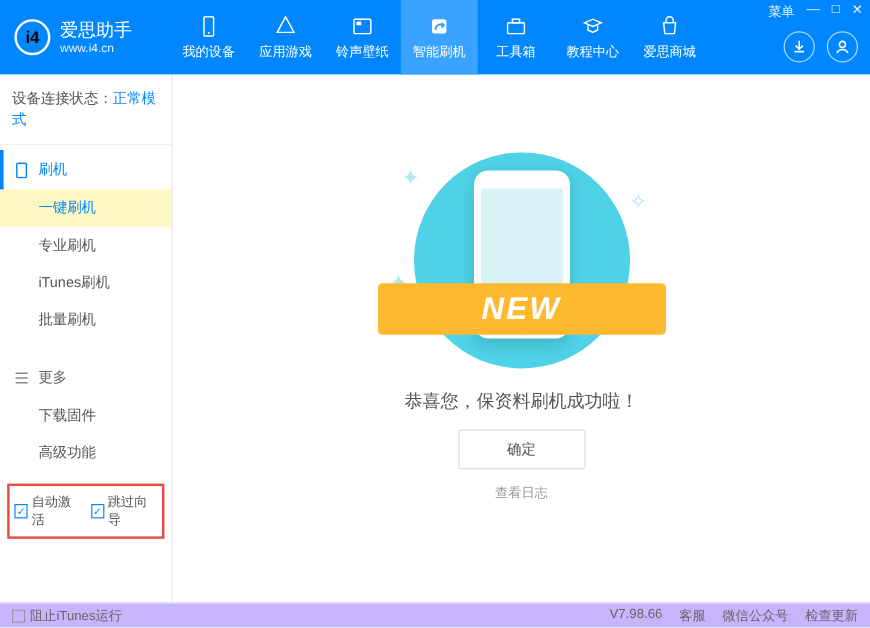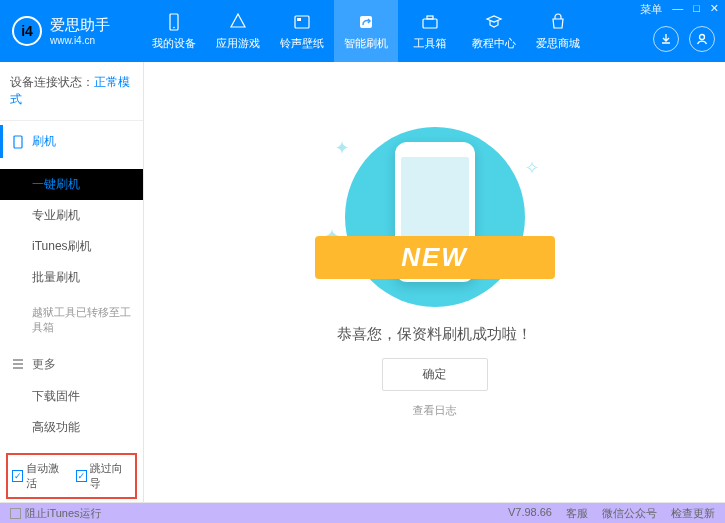--- a/index.html
+++ b/index.html
@@ -23,21 +23,21 @@
 
 .body { display: flex; height: 440px; }
 .sidebar { width: 144px; border-right: 1px solid #e6e6e6; display: flex; flex-direction: column; font-size: 12px; }
 .status-bar { padding: 12px 10px; color: #555; border-bottom: 1px solid #eee; }
 .status-value { color: #0087ff; }
 
 .side-section { padding: 4px 0; }
 .side-header { padding: 8px 12px; display: flex; align-items: center; gap: 8px; color: #666; cursor: pointer; }
 .side-header.active-h { color: #0087ff; border-left: 3px solid #0087ff; padding-left: 9px; }
 .side-sub { padding: 7px 12px 7px 32px; color: #555; cursor: pointer; }
-.side-sub.active { background: #000000; color: #0087ff; margin-top: 11px; }
+.side-sub.active { background: #fef9c3; color: #0087ff; }
 .side-note { font-size: 11px; color: #999; padding: 4px 12px 4px 32px; line-height: 1.4; }
 
 .checkbox-area { border: 2px solid #e84c3d; margin: 6px; padding: 6px 4px; display: flex; gap: 8px; font-size: 11px; color: #555; }
 .cb { display: flex; align-items: center; gap: 3px; }
 .cb-box { width: 12px; height: 12px; border: 1px solid #0087ff; color: #0087ff; font-size: 9px; display: flex; align-items: center; justify-content: center; }
 
 .main { flex: 1; display: flex; flex-direction: column; align-items: center; justify-content: center; position: relative; }
 .illus { width: 220px; height: 180px; position: relative; margin-top: -20px; }
 .circle-bg { width: 180px; height: 180px; background: #4dd2e6; border-radius: 50%; position: absolute; left: 20px; top: 0; }
 .phone { width: 80px; height: 140px; background: #fff; border-radius: 12px; position: absolute; left: 70px; top: 15px; box-shadow: 0 4px 12px rgba(0,0,0,0.15); }
@@ -170,21 +170,20 @@
           </span>
         <span>刷机</span>
       </div>
       <div class="side-sub active">一键刷机</div>
       <div class="side-sub">专业刷机</div>
       <div class="side-sub">iTunes刷机</div>
       <div class="side-sub">批量刷机</div>
     </div>
 
     <div class="side-section">
-      <div class="side-note">越狱工具已转移至工具箱</div>
     </div>
 
     <div class="side-section">
       <div class="side-header">
         <span>
             <svg width="12" height="12" viewBox="0 0 12 12">
               <path d="M1 2 H11 M1 6 H11 M1 10 H11" stroke="#888" stroke-width="1.3"></path>
             </svg>
           </span>
         <span>更多</span>

